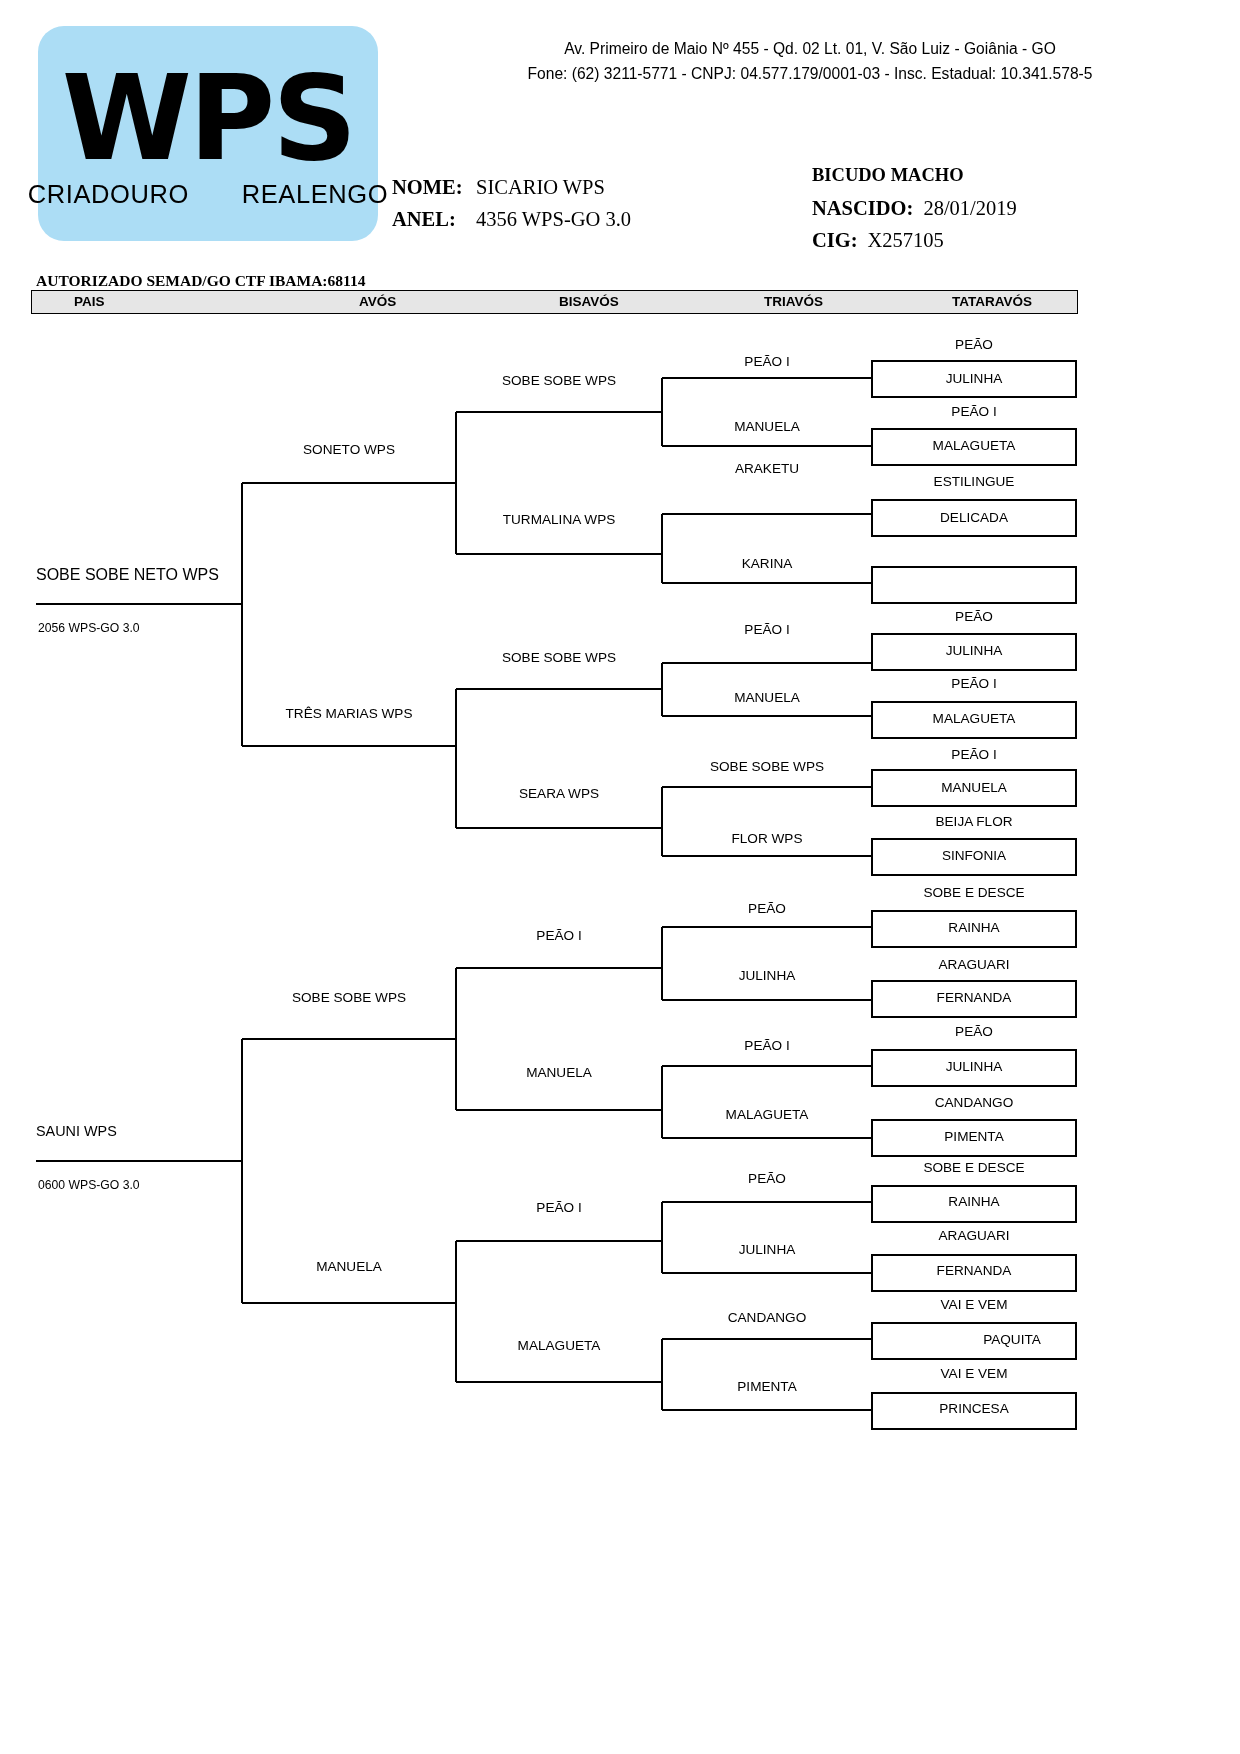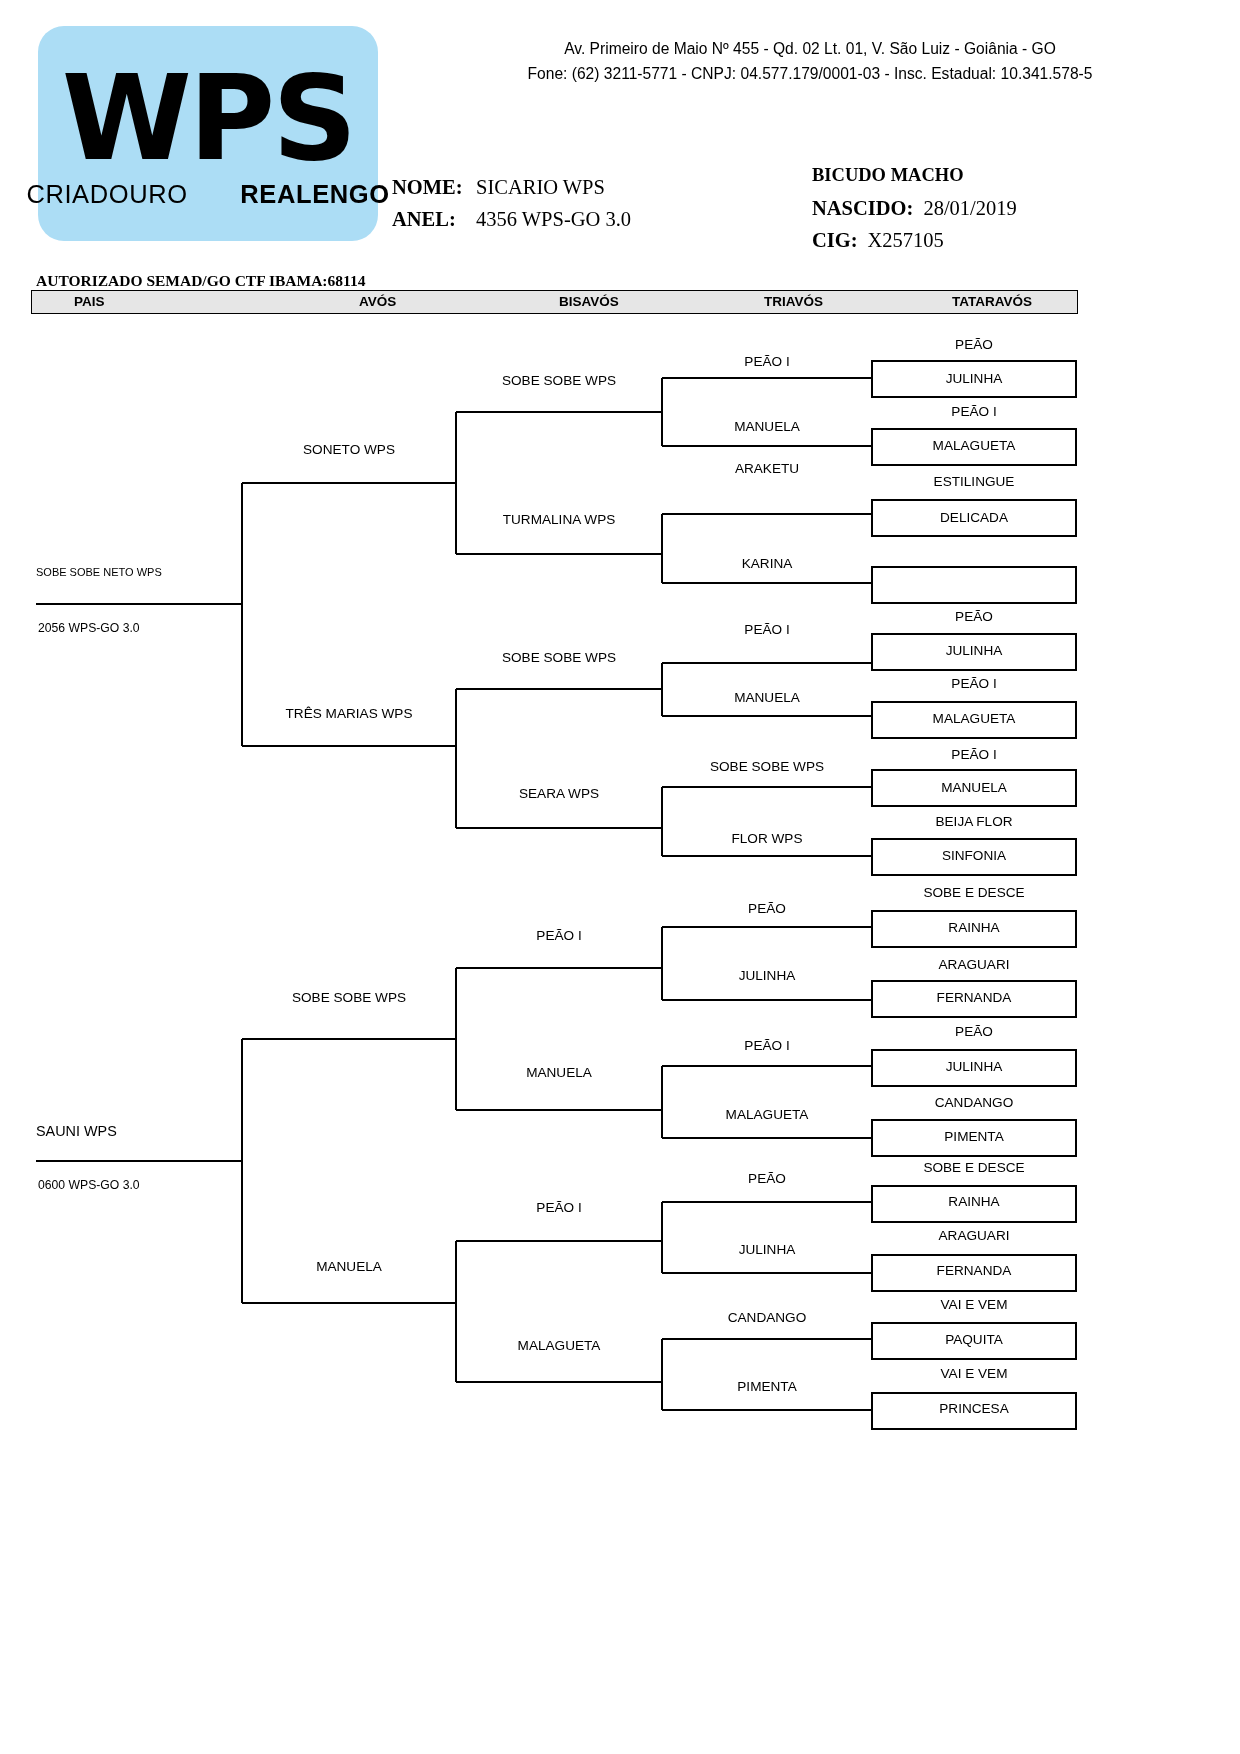--- a/index.html
+++ b/index.html
@@ -9,21 +9,21 @@
   
   #header{position:relative;height:285px;}
 
   #logo{position:absolute;left:38px;top:26px;width:340px;height:215px;
         background:#ACDDF5;border-radius:26px;display:flex;flex-direction:column;
         align-items:center;justify-content:center;}
   #logo-wps{font-family:"DejaVu Sans",sans-serif;font-weight:bold;font-size:118px;
             line-height:.95;letter-spacing:-3px;color:#000;margin-top:4px;}
   #logo-sub{font-size:25.5px;letter-spacing:.6px;margin-top:6px;white-space:nowrap;}
   #logo-sub .thin{font-weight:400;}
-  #logo-sub .bold{font-weight:bold;margin-left:45px;}
+  #logo-sub .bold{font-weight:normal;margin-left:45px;}
 
   #company{position:absolute;left:400px;top:26px;width:820px;text-align:center;}
   #company-name{font-weight:bold;font-size:20.5px;letter-spacing:.2px;}
   #company-addr{font-size:15.6px;margin-top:14px;}
   #company-fone{font-size:15.6px;margin-top:7px;}
 
   #doc-title{position:absolute;left:400px;top:120px;width:820px;text-align:center;
              font-family:"Liberation Serif",serif;font-weight:bold;font-size:30px;
              letter-spacing:1px;}
 
@@ -208,21 +208,21 @@
     <rect x="872" y="1255" width="204" height="36"></rect>
 
     <rect x="872" y="1323" width="204" height="36"></rect>
 
     <rect x="872" y="1393" width="204" height="36"></rect>
   </g>
 </svg>
 
 <div>
 
-  <div class="lbl l" style="left:36px;top:566px;font-size:11px">SOBE SOBE NETO WPS</div>
+  <div class="lbl l" style="left:36px;top:566px;font-size:16px">SOBE SOBE NETO WPS</div>
   <div class="sub" style="left:38px;top:621px">2056 WPS-GO 3.0</div>
 
   <div class="lbl l" style="left:36px;top:1123px;font-size:14.4px">SAUNI WPS</div>
   <div class="sub" style="left:38px;top:1178px">0600 WPS-GO 3.0</div>
 
   <div class="lbl" style="left:349px;top:442px">SONETO WPS</div>
   <div class="lbl" style="left:349px;top:706px">TRÊS MARIAS WPS</div>
   <div class="lbl" style="left:349px;top:990px">SOBE SOBE WPS</div>
   <div class="lbl" style="left:349px;top:1259px">MANUELA</div>
 
@@ -274,16 +274,16 @@
   <div class="lbl" style="left:974px;top:990px">FERNANDA</div>
   <div class="lbl" style="left:974px;top:1024px">PEÃO</div>
   <div class="lbl" style="left:974px;top:1059px">JULINHA</div>
   <div class="lbl" style="left:974px;top:1095px">CANDANGO</div>
   <div class="lbl" style="left:974px;top:1129px">PIMENTA</div>
   <div class="lbl" style="left:974px;top:1160px">SOBE E DESCE</div>
   <div class="lbl" style="left:974px;top:1194px">RAINHA</div>
   <div class="lbl" style="left:974px;top:1228px">ARAGUARI</div>
   <div class="lbl" style="left:974px;top:1263px">FERNANDA</div>
   <div class="lbl" style="left:974px;top:1297px">VAI E VEM</div>
-  <div class="lbl" style="left:974px;top:1332px">PAQUITA</div>
+  <div class="lbl" style="left:1012px;top:1332px">PAQUITA</div>
   <div class="lbl" style="left:974px;top:1366px">VAI E VEM</div>
   <div class="lbl" style="left:974px;top:1401px">PRINCESA</div>
 </div>
 
 </body></html>

